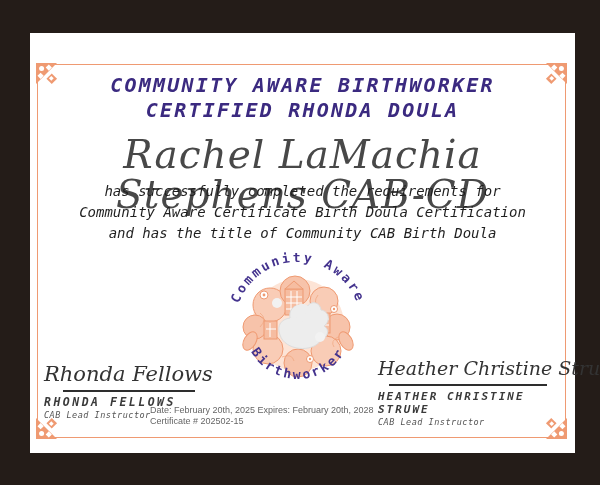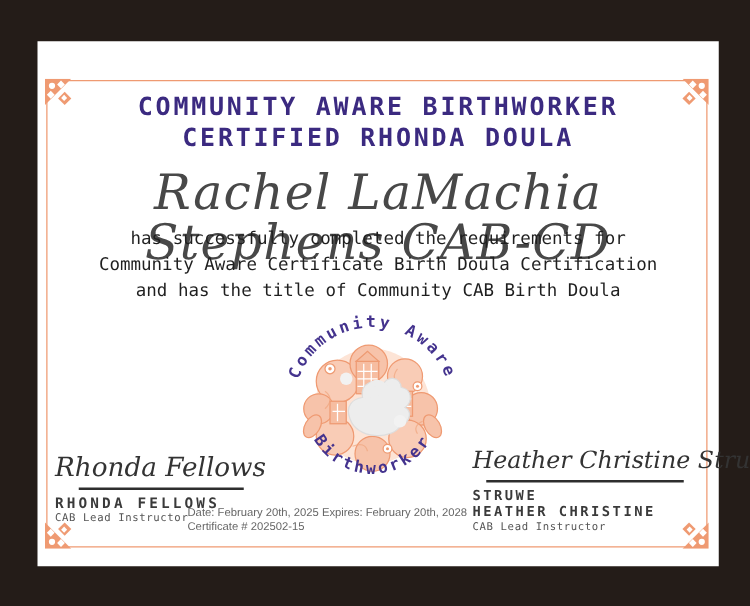--- a/index.html
+++ b/index.html
@@ -24,21 +24,21 @@
   }
   .corner{
     position:absolute;width:24px;height:24px;line-height:0;
   }
   .corner svg{width:24px;height:24px;}
   .corner.tl{left:-2px;top:-2px;}
   .corner.tr{right:-2px;top:-2px;transform:rotate(90deg);}
   .corner.br{right:-2px;bottom:-2px;transform:rotate(180deg);}
   .corner.bl{left:-2px;bottom:-2px;transform:rotate(270deg);}
 
-  .mono{font-family:"DejaVu Sans Mono","Liberation Mono",monospace;}
+  .mono{font-family:"DejaVu Sans Mono","Liberation Mono",monospace;font-style:italic;}
   .script{font-family:"DejaVu Serif","Liberation Serif",serif;font-style:italic;}
 
   .title{
     position:absolute;left:0;width:545px;text-align:center;
     color:#3b2a80;font-weight:bold;
     font-size:20px;line-height:24px;letter-spacing:2.2px;
   }
   .title.line1{top:40px;}
   .title.line2{top:65px;}
 
@@ -230,22 +230,22 @@
     <div class="sig left">
       <div class="script-name script">Rhonda Fellows</div>
       <div class="rule"></div>
       <div class="printed mono">RHONDA FELLOWS</div>
       <div class="role mono">CAB Lead Instructor</div>
     </div>
 
     <div class="sig right">
       <div class="script-name script">Heather Christine Struwe</div>
       <div class="rule"></div>
+      <div class="printed mono">HEATHER CHRISTINE</div>
       <div class="printed mono">STRUWE</div>
-      <div class="printed mono">HEATHER CHRISTINE</div>
       <div class="role mono">CAB Lead Instructor</div>
     </div>
 
     <div class="footer">
       <div>Date: February 20th, 2025 Expires: February 20th, 2028</div>
       <div>Certificate # 202502-15</div>
     </div>
 
   </div>
 </div>

